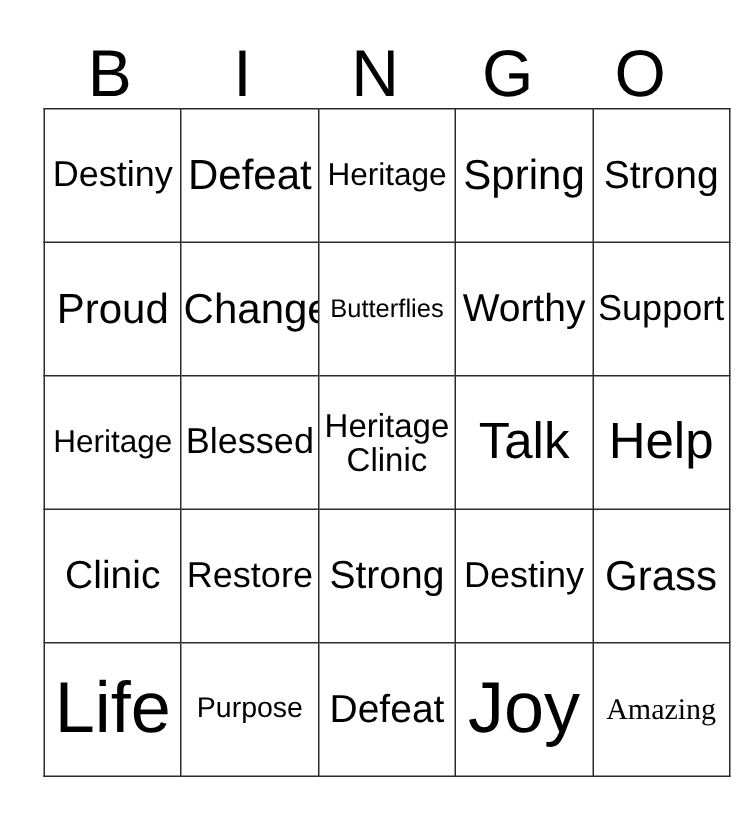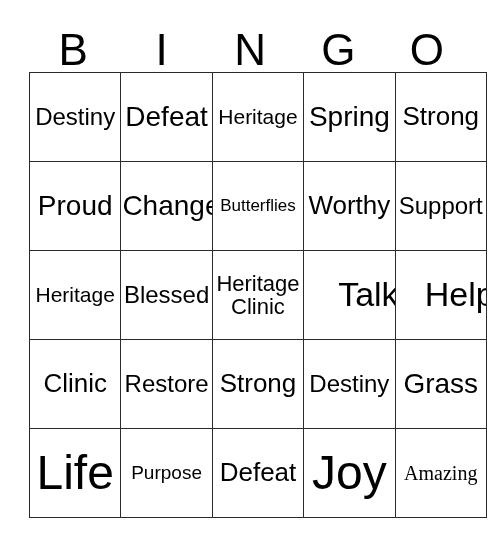--- a/index.html
+++ b/index.html
@@ -65,21 +65,21 @@
 
   
   .fs-xs   { font-size: 17px; }
   .fs-sm   { font-size: 19px; }
   .fs-smp  { font-size: 20px; font-family: Liberation Serif, serif; }
   .fs-md   { font-size: 21px; }
   .fs-mdp  { font-size: 22px; }
   .fs-lg   { font-size: 24px; }
   .fs-lgp  { font-size: 26px; }
   .fs-xl   { font-size: 28px; }
-  .fs-xxl  { font-size: 34px; padding-left: 19px; }
+  .fs-xxl  { font-size: 34px; }
   .fs-huge { font-size: 48px; }
 </style>
 </head>
 <body>
 
 <div id="bingo-card">
 
   <div id="header-row">
     <div class="header-letter">B</div>
     <div class="header-letter">I</div>

